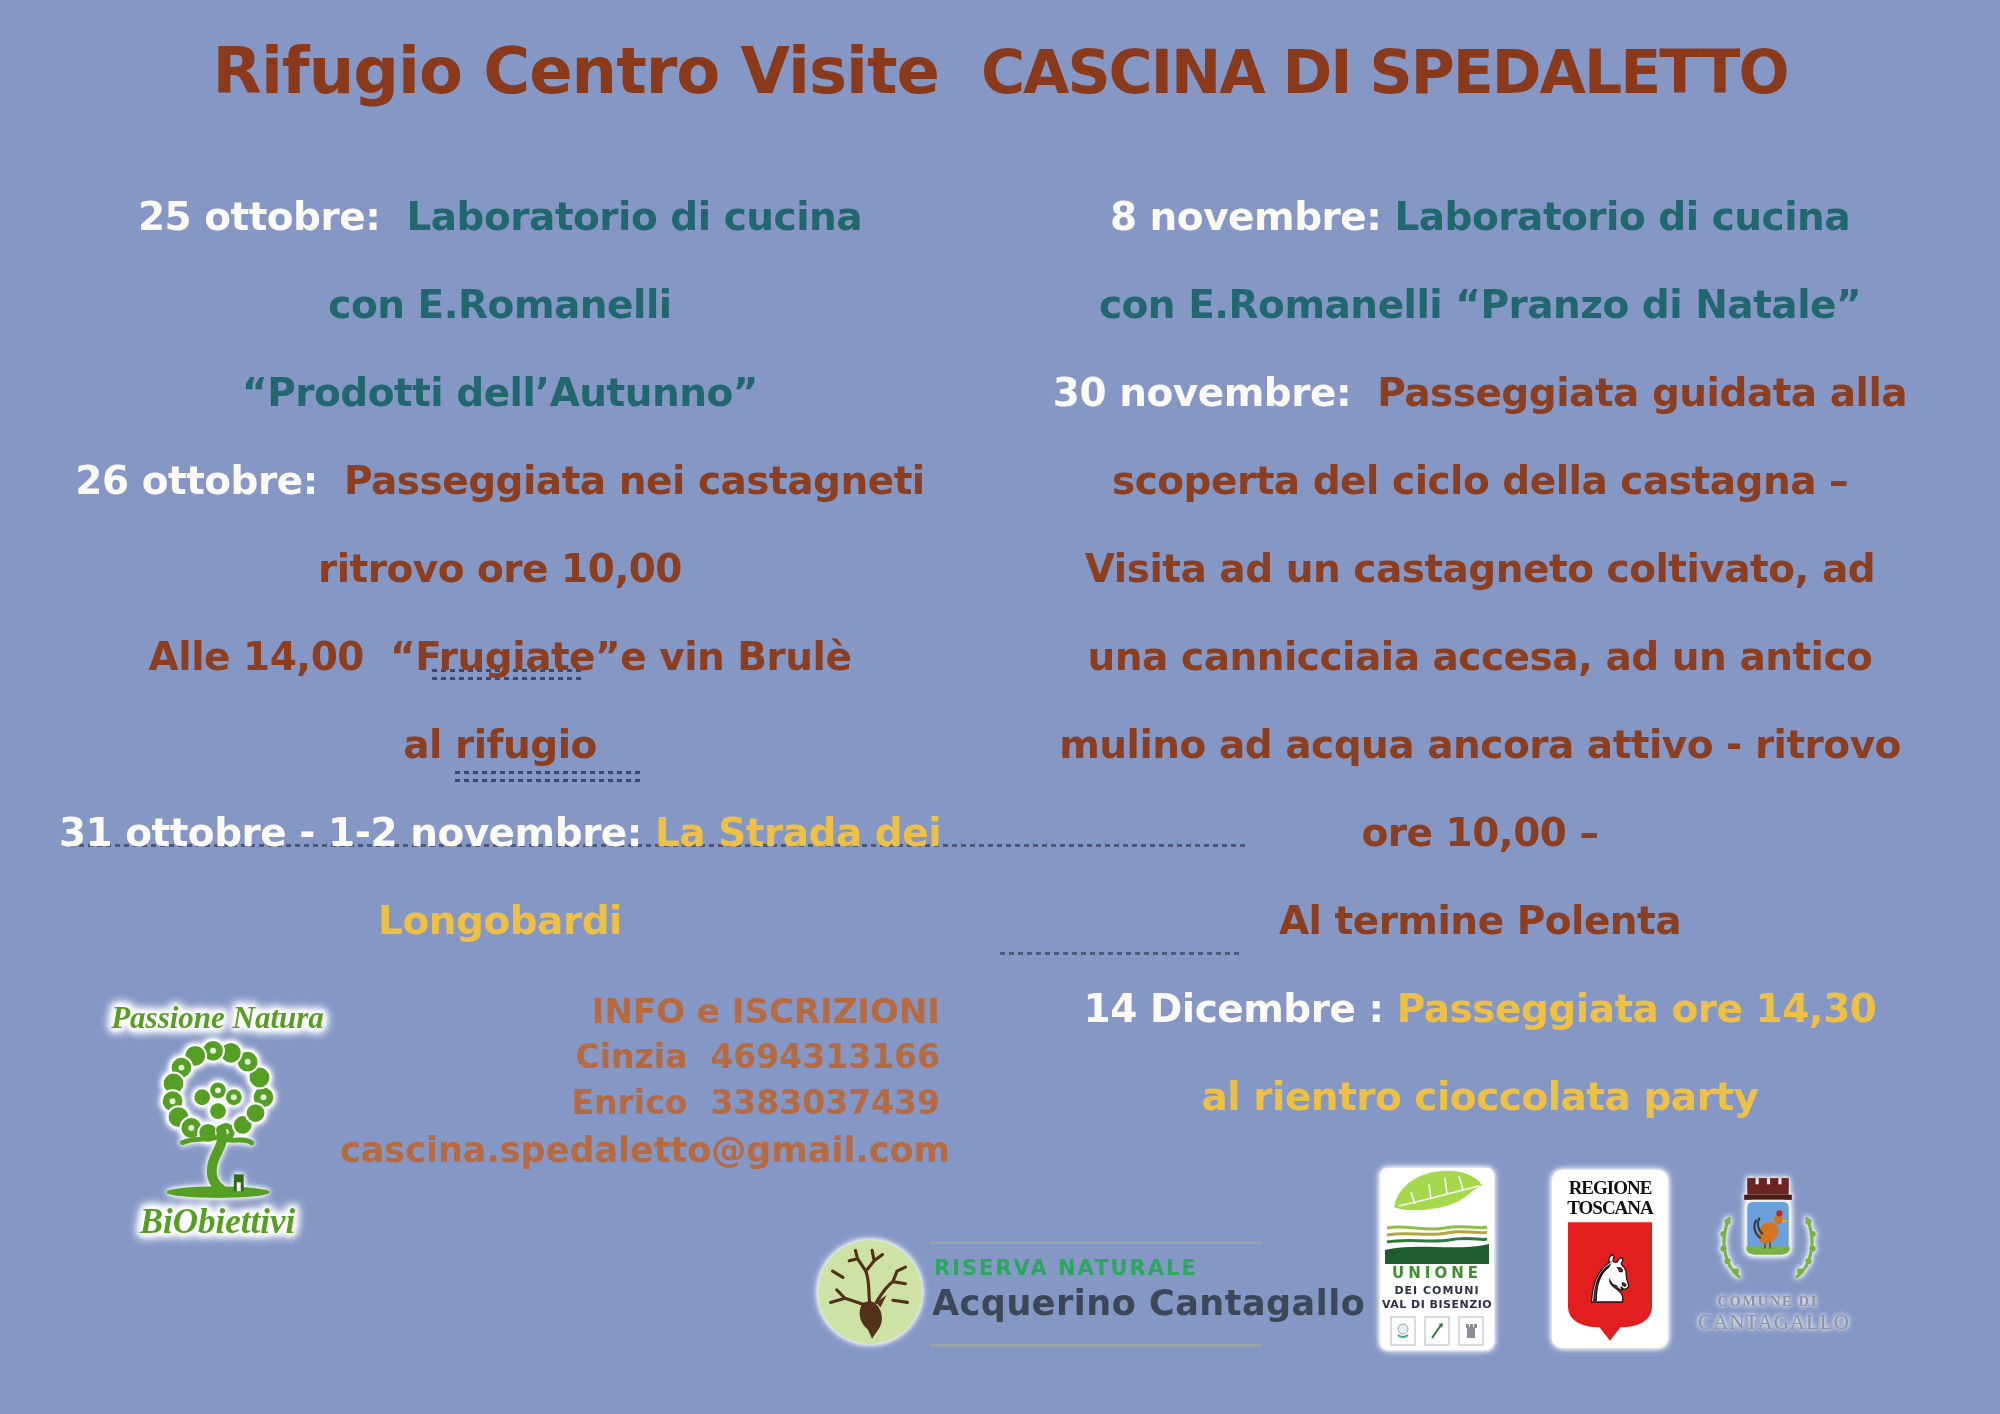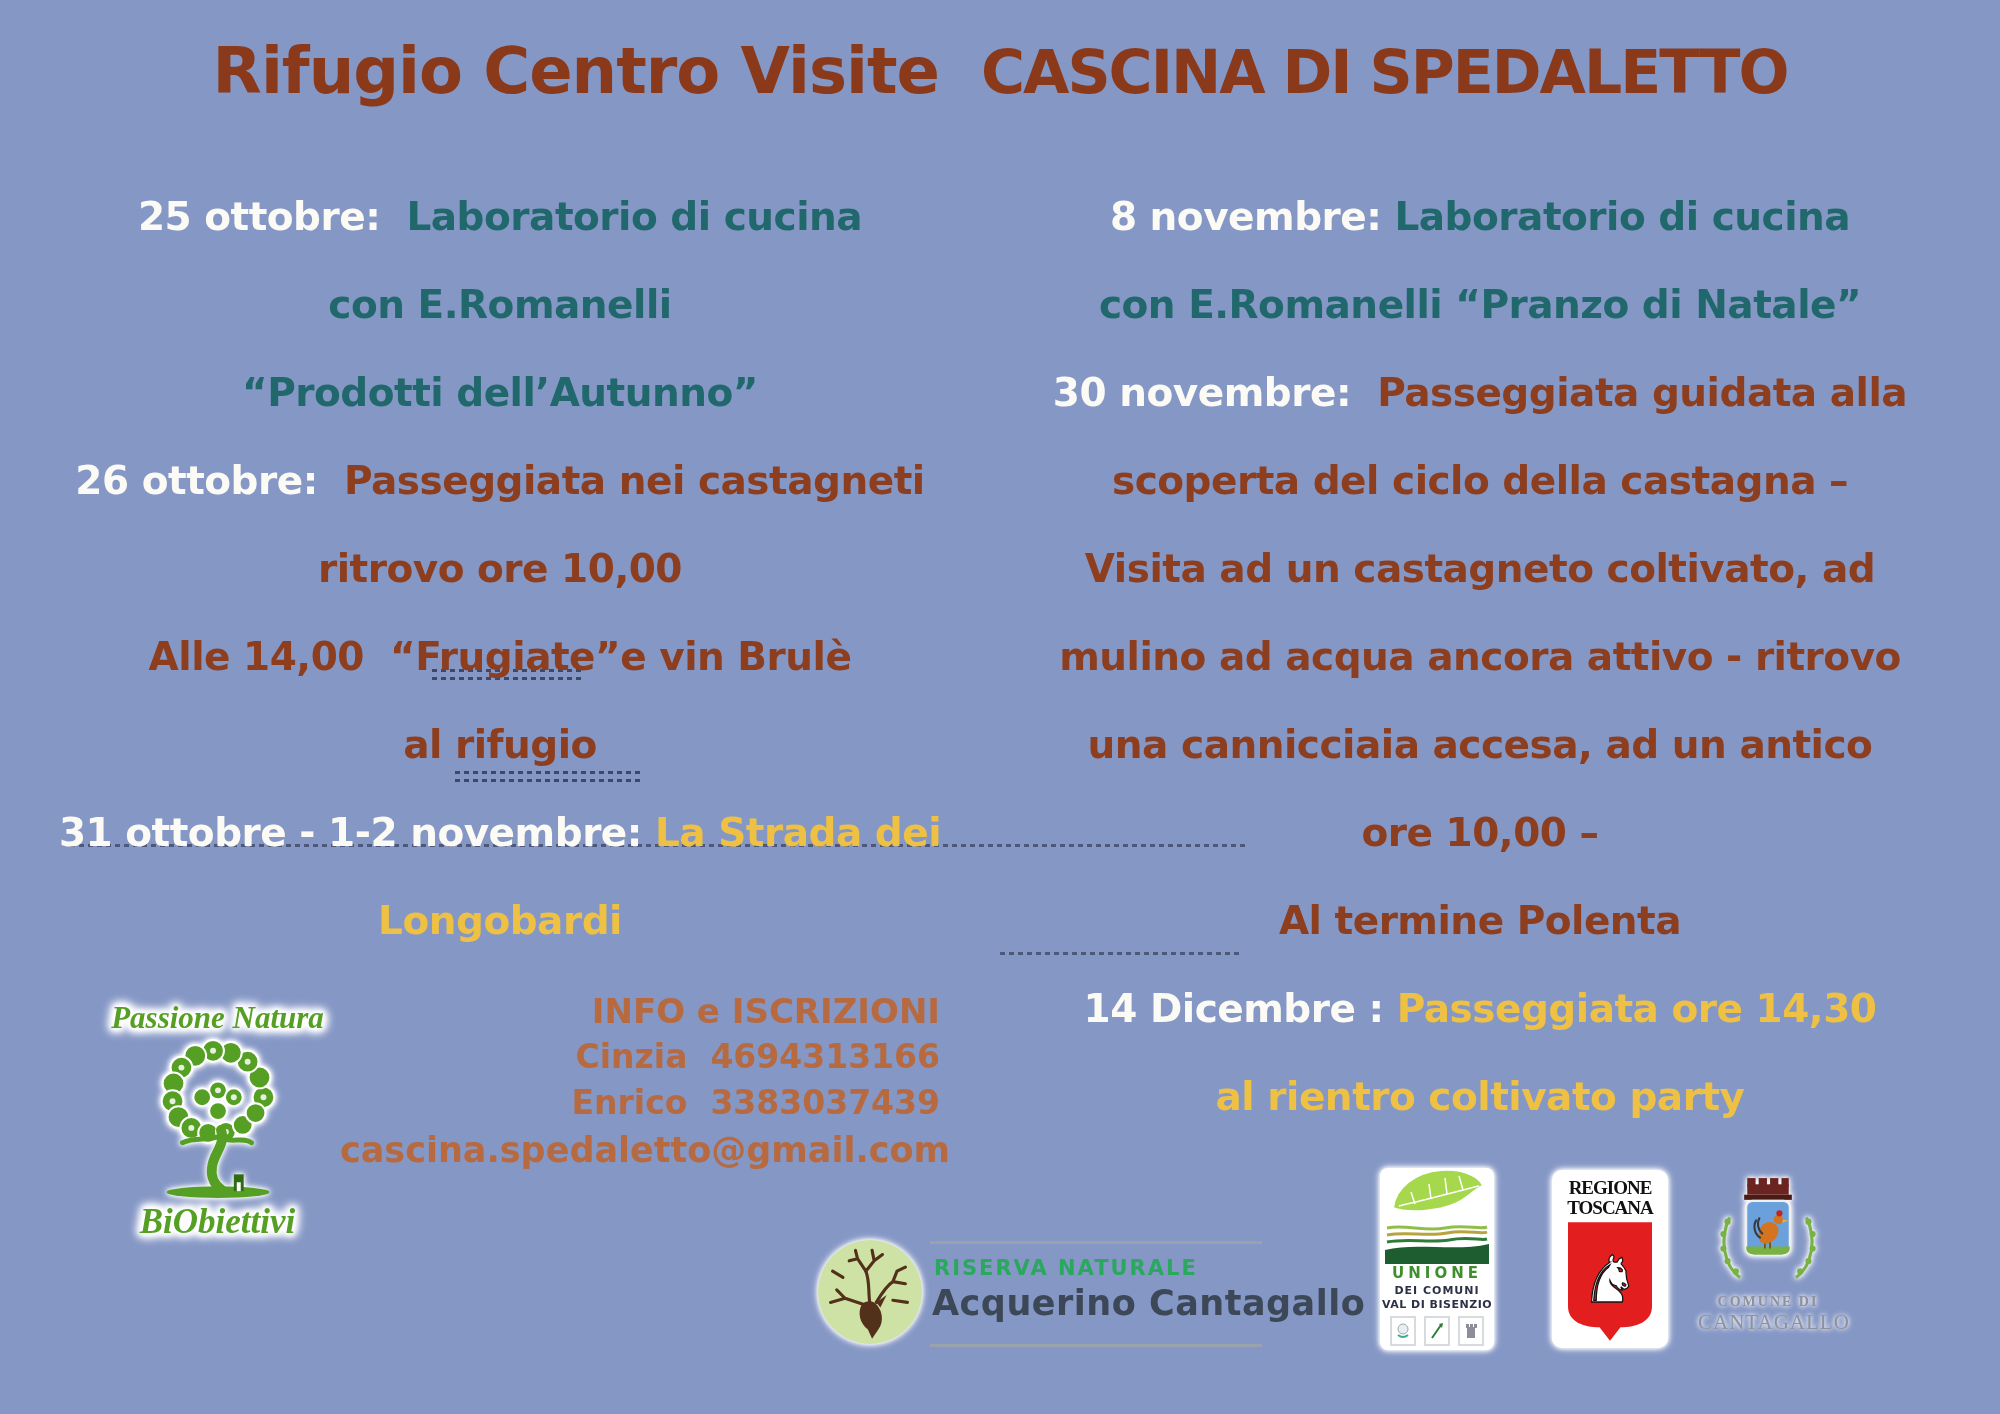--- a/index.html
+++ b/index.html
@@ -143,37 +143,37 @@
         <span class="seg c-white">30 novembre:  </span>
         <span class="seg c-brown">Passeggiata guidata alla</span>
       </div>
       <div class="line">
         <span class="seg c-brown">scoperta del ciclo della castagna –</span>
       </div>
       <div class="line">
         <span class="seg c-brown">Visita ad un castagneto coltivato, ad</span>
       </div>
       <div class="line">
+        <span class="seg c-brown">una cannicciaia accesa, ad un antico</span>
+      </div>
+      <div class="line">
         <span class="seg c-brown">mulino ad acqua ancora attivo - ritrovo</span>
-      </div>
-      <div class="line">
-        <span class="seg c-brown">una cannicciaia accesa, ad un antico</span>
       </div>
       <div class="line">
         <span class="seg c-brown">ore 10,00 –</span>
       </div>
       <div class="line">
         <span class="seg c-brown">Al termine Polenta</span>
       </div>
       <div class="line">
         <span class="seg c-white">14 Dicembre : </span>
         <span class="seg c-yellow">Passeggiata ore 14,30</span>
       </div>
       <div class="line">
-        <span class="seg c-yellow">al rientro coltivato party</span>
+        <span class="seg c-yellow">al rientro cioccolata party</span>
       </div>
     </div>
 
   <div class="micro" style="left:432px;top:669px;width:150px;">
     <div class="row"></div>
       <div class="row"></div>
   </div>
   <div class="micro" style="left:455px;top:771px;width:185px;">
     <div class="row"></div>
       <div class="row"></div>

